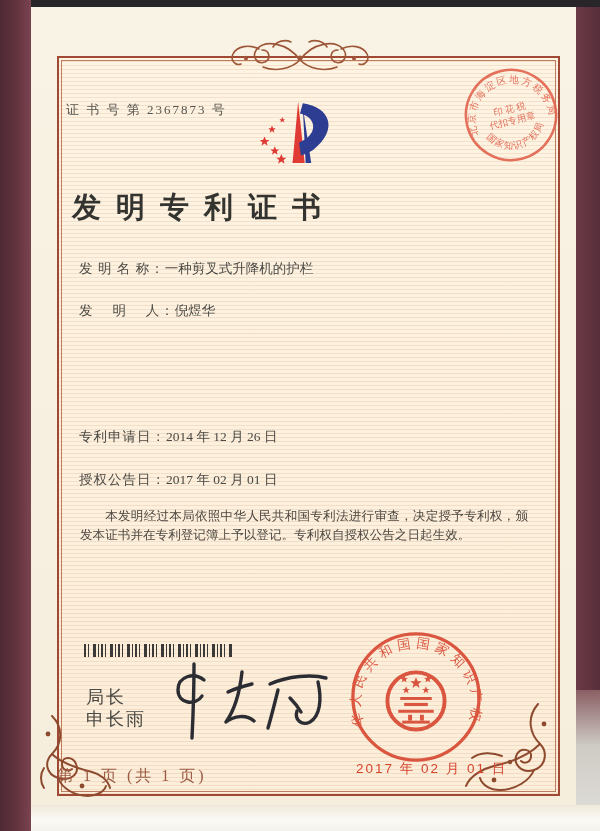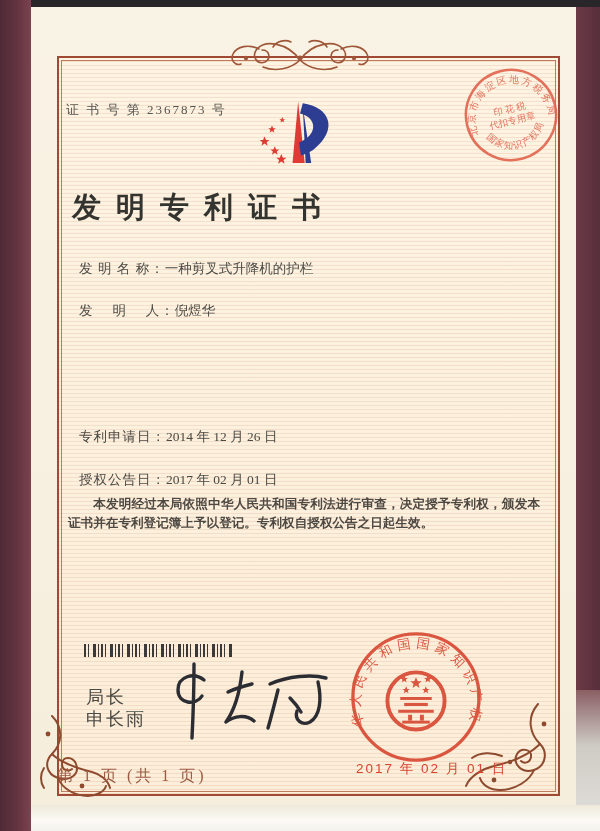--- a/index.html
+++ b/index.html
@@ -35,21 +35,21 @@
 
   .title{position:absolute;left:57px;top:188px;width:499px;
     font-size:29px;font-weight:600;color:#33332f;letter-spacing:15px;text-indent:15px;}
 
   .field-row{position:absolute;left:79px;width:440px;font-size:13.5px;color:#4a4944;white-space:nowrap;}
   .field-label{letter-spacing:1px;}
   .f0{top:260px;} .f1{top:302px;} .f2{top:344px;} .f3{top:387px;margin-top:41px;} .f4{top:426px;} .f5{top:471px;}
 
   .body-text{position:absolute;left:68px;top:495px;width:472px;
     font-size:12.6px;line-height:19px;color:#4d4842;text-align:justify;}
-  .body-text p{margin:0;text-indent:2em;font-weight:bold;}
+  .body-text p{margin:12px;text-indent:2em;}
 
   .barcode{position:absolute;left:84px;top:644px;width:148px;height:13px;
     background:repeating-linear-gradient(90deg,
       #3c3a38 0 2px, transparent 2px 4px,
       #3c3a38 4px 5px, transparent 5px 9px,
       #3c3a38 9px 12px, transparent 12px 14px,
       #3c3a38 14px 15px, transparent 15px 17px);}
 
   .signer{position:absolute;left:86px;top:686px;font-size:18px;color:#4a4944;line-height:22px;letter-spacing:2px;}
   .signature{position:absolute;left:166px;top:658px;width:170px;height:88px;}

